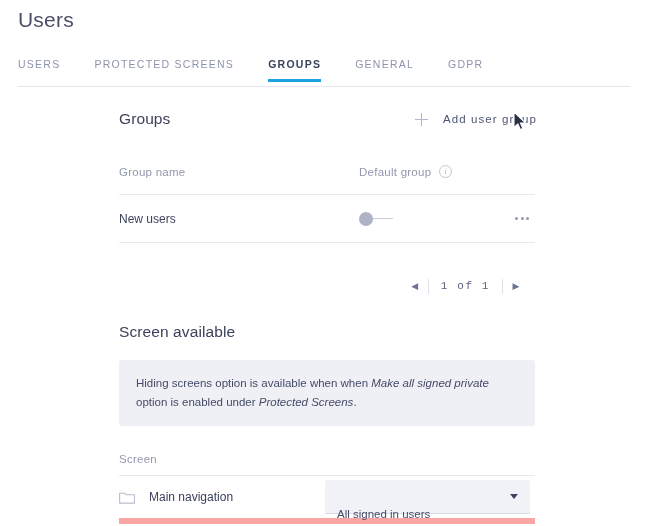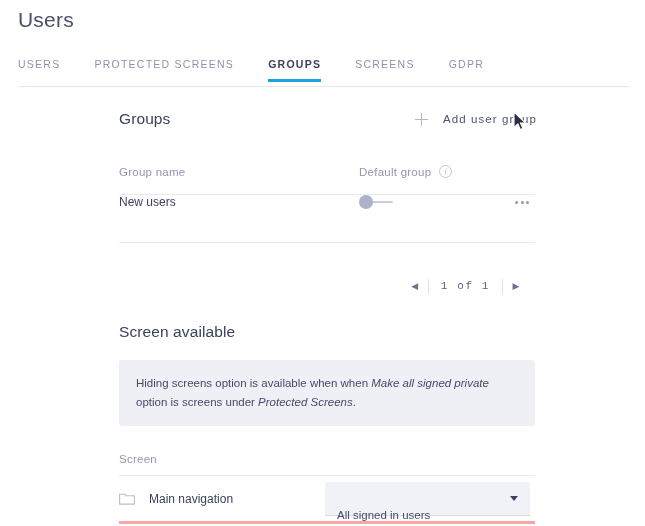--- a/index.html
+++ b/index.html
@@ -137,21 +137,21 @@
     margin-left: 8px;
     font-size: 8.5px;
     font-style: italic;
     font-family: "Liberation Serif", serif;
     color: #b3b7c8;
     line-height: 1;
     cursor: pointer;
   }
   .gt-row {
     display: flex;
-    align-items: flex-start;
+    align-items: center;
     height: 48px;
     border-bottom: 1px solid #e9eaf1;
   }
   .gt-row-name {
     width: 240px;
     font-size: 12px;
     color: #3c415c;
   }
   .gt-row-toggle { width: 110px; display: flex; align-items: center; }
   .gt-row-menu { flex: 1; display: flex; justify-content: flex-end; padding-right: 4px; }
@@ -257,21 +257,21 @@
     padding-bottom: 10px;
     border-bottom: 1px solid #e9eaf1;
   }
   .sv-col-screen { width: 206px; font-size: 11.5px; color: #9297ae; letter-spacing: 0.25px; }
   .sv-col-visible { flex: 1; font-size: 11.5px; color: #9297ae; letter-spacing: 0.25px; }
 
   .sv-row {
     display: flex;
     align-items: center;
     height: 48px;
-    border-bottom: 3px solid #fca5a5;
+    border-bottom: 6px solid #fca5a5;
   }
   .sv-row-screen {
     width: 206px;
     display: flex;
     align-items: center;
   }
   .sv-icon { width: 30px; display: flex; align-items: center; color: #b9bdcd; }
   .sv-name { font-size: 12px; color: #3c415c; }
 
   .sv-row-visible { flex: 1; display: flex; }
@@ -316,21 +316,21 @@
 
 <div class="page">
 
   <div class="page-title">Users</div>
 
   <div class="tabbar">
     <div class="tabs-row">
       <div class="tab">USERS</div>
       <div class="tab">PROTECTED SCREENS</div>
       <div class="tab active">GROUPS</div>
-      <div class="tab">SCREENS</div>
+      <div class="tab">GENERAL</div>
       <div class="tab">GDPR</div>
     </div>
   </div>
 
   <div class="content">
 
     <div class="section-head">
       <div class="section-title">Groups</div>
       <div class="add-group">
         <span class="plus-icon"></span>
@@ -369,21 +369,21 @@
       <div class="pg-arrow">◀</div>
       <div class="pg-sep"></div>
       <div class="pg-label">1 of 1</div>
       <div class="pg-sep"></div>
       <div class="pg-arrow">▶</div>
     </div>
 
     <div class="sv-title">Screen available</div>
 
     <div class="sv-banner">
-      <span>Hiding screens option is available when when </span><em>Make all signed private</em><span> option is screens under </span><em>Protected Screens</em><span>.</span>
+      <span>Hiding screens option is available when when </span><em>Make all signed private</em><span> option is enabled under </span><em>Protected Screens</em><span>.</span>
     </div>
 
     <div class="sv-head">
       <div class="sv-col-screen">Screen</div>
     </div>
 
     <div class="sv-row">
       <div class="sv-row-screen">
         <span class="sv-icon">
           <svg width="16" height="13" viewBox="0 0 16 13" fill="none">

